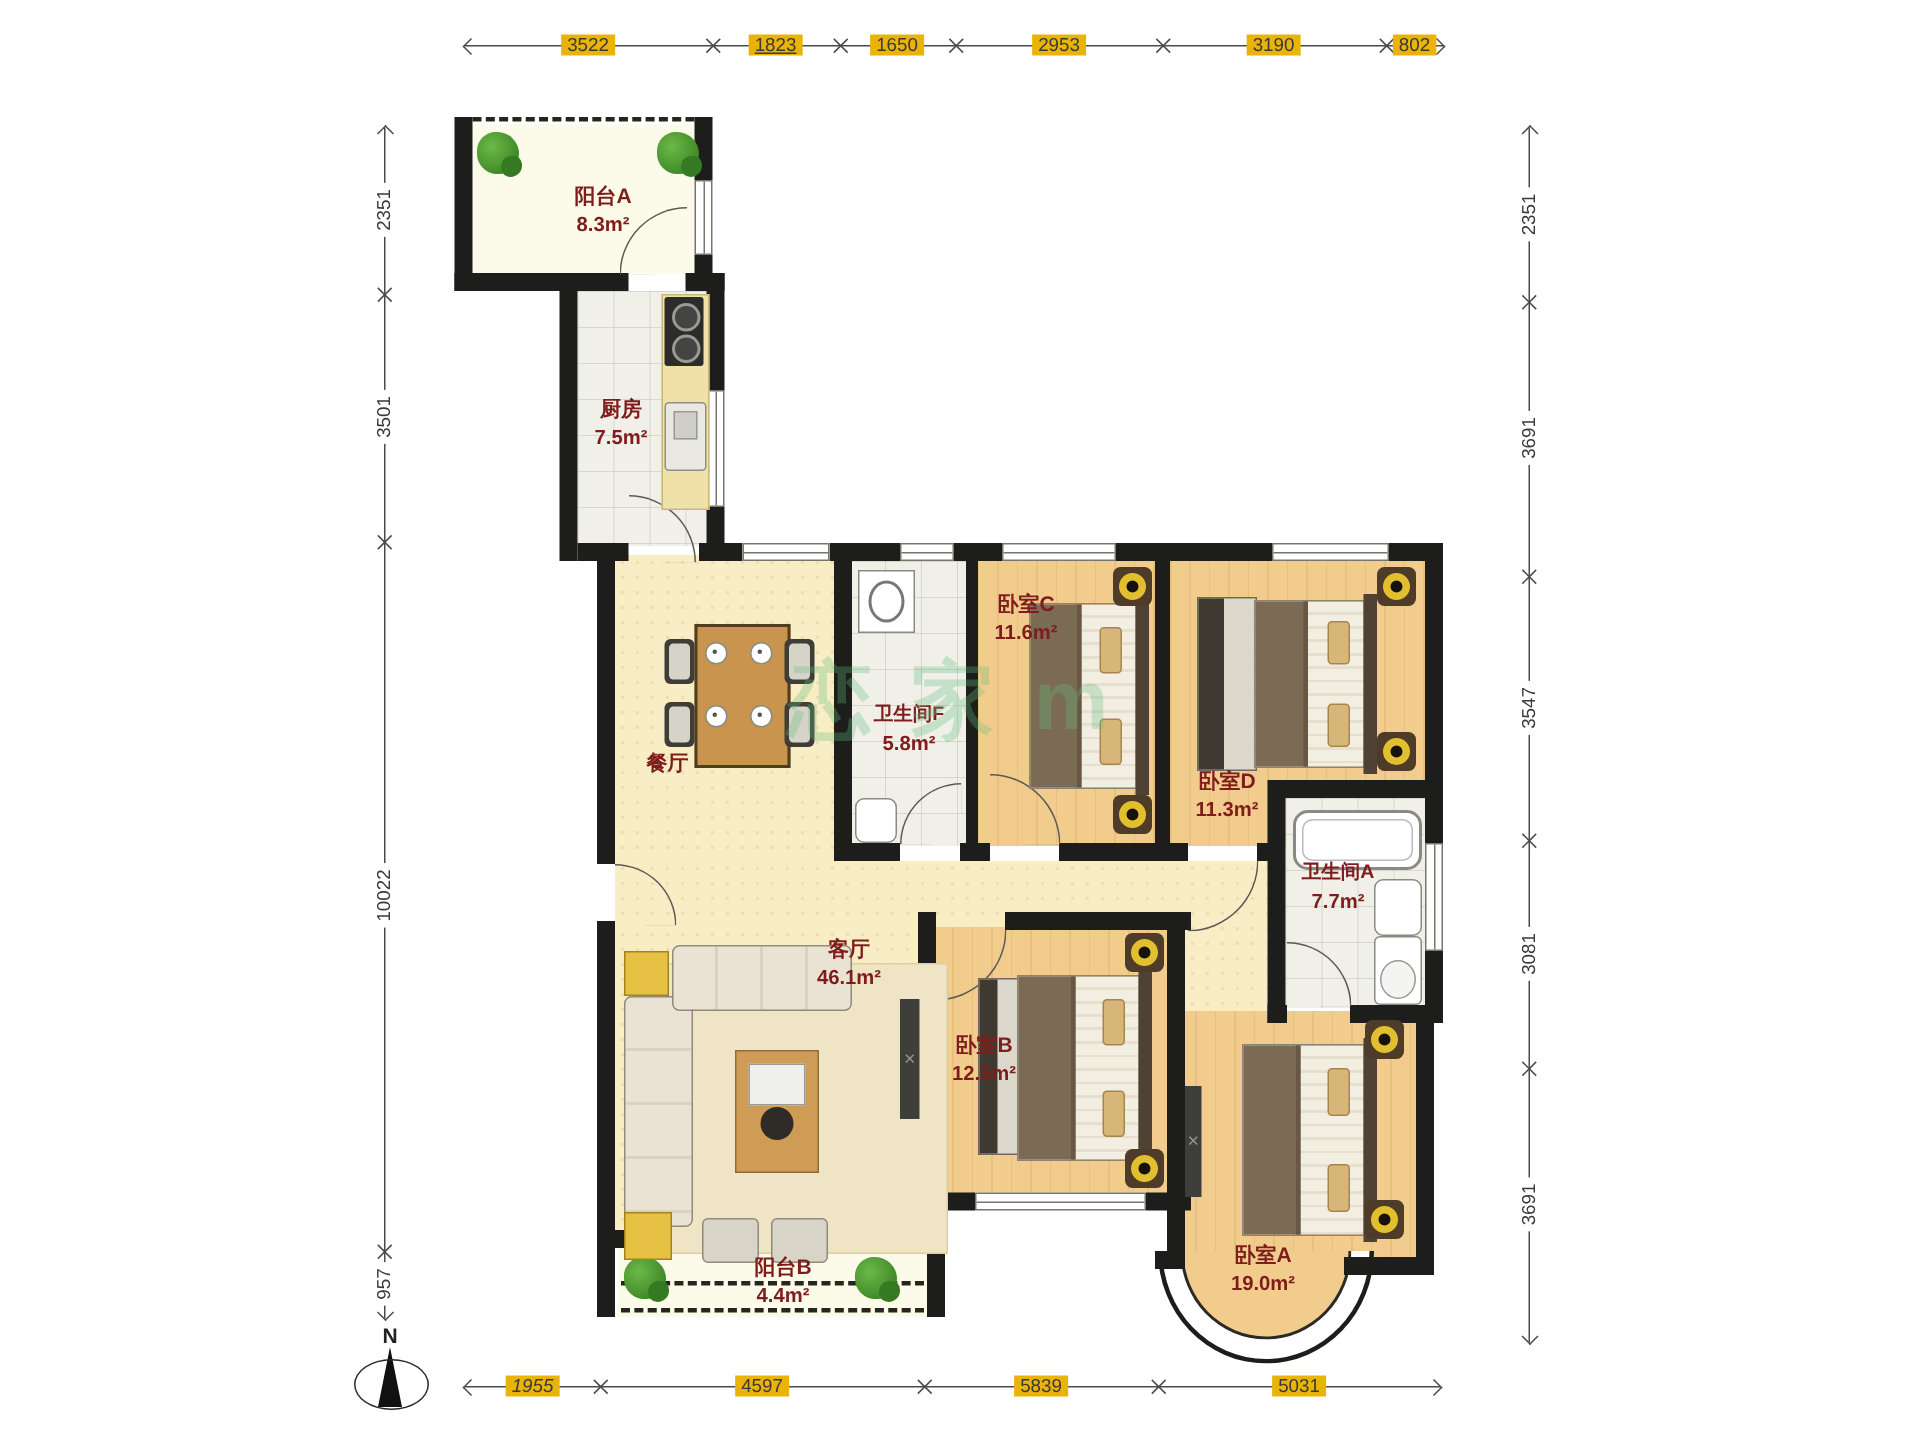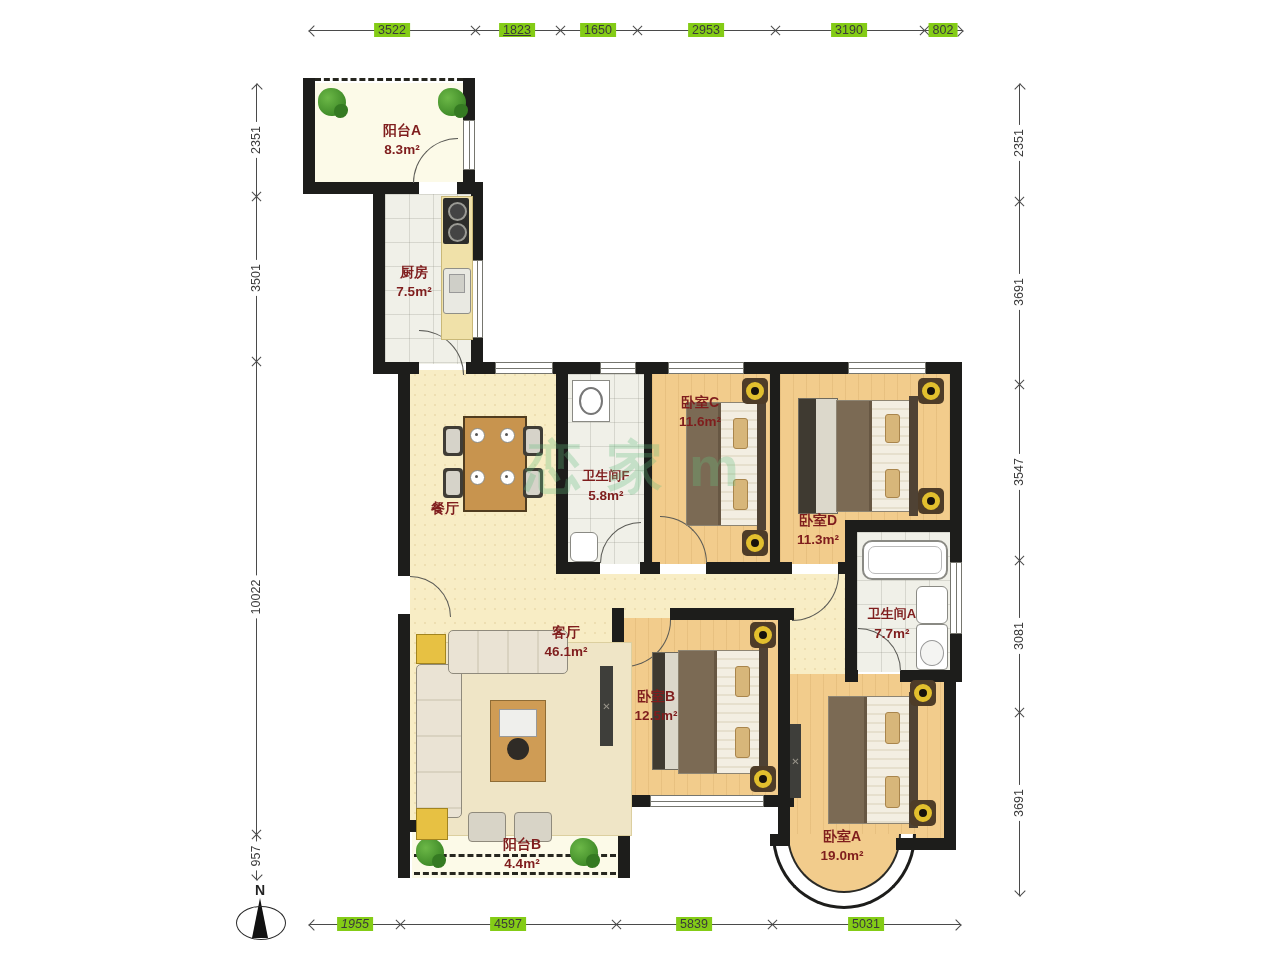--- a/index.html
+++ b/index.html
@@ -6,21 +6,21 @@
   #canvas{position:relative;width:1280px;height:960px;background:#fff;overflow:hidden;
           font-family:"Liberation Sans","DejaVu Sans",sans-serif;}
   
   .ruler{position:absolute;}
   .rline-h{position:absolute;left:0;right:0;top:6px;height:1px;background:#4a4a4a;}
   .rline-v{position:absolute;top:0;bottom:0;left:6px;width:1px;background:#4a4a4a;}
   .tick{position:absolute;width:13px;height:13px;}
   .tick::before,.tick::after{content:"";position:absolute;left:6px;top:0;width:1px;height:13px;background:#4a4a4a;}
   .tick::before{transform:rotate(45deg);} .tick::after{transform:rotate(-45deg);}
   .arr{position:absolute;width:7px;height:7px;border-left:1px solid #4a4a4a;border-bottom:1px solid #4a4a4a;}
-  .dlabelH{position:absolute;top:6px;transform:translate(-50%,-50%);background:#84cc16;padding:0 4px;
+  .dlabelH{position:absolute;top:6px;transform:translate(-50%,-50%);background:#eab308;padding:0 4px;
            font-size:12.5px;color:#3a3a3a;white-space:nowrap;text-align:right;}
   .dlabelV{position:absolute;left:6px;transform:translate(-50%,-50%) rotate(180deg);background:#fff;
            padding:4px 0;font-size:12.5px;color:#3a3a3a;writing-mode:vertical-rl;}
   
   .floor{position:absolute;}
   .wood{background:#f2cc8c;background-image:repeating-linear-gradient(90deg,rgba(140,90,20,.10) 0 1px,transparent 1px 13px);}
   .open{background:#f8edc5;background-image:radial-gradient(rgba(170,130,40,.13) 1px,transparent 1.4px);background-size:10px 10px;}
   .tilef{background:#f0f0e8;background-image:linear-gradient(rgba(150,150,140,.28) 1px,transparent 1px),linear-gradient(90deg,rgba(150,150,140,.28) 1px,transparent 1px);background-size:24px 24px;}
   .balc{background:#fcfae8;}
   .wall{position:absolute;background:#1d1d1b;}
@@ -326,29 +326,29 @@
       <div class="name">厨房</div>
         <div class="area">7.5m²</div>
     </div>
     <div class="rlabel" style="left:445px;top:498px;">
       <div class="name">餐厅</div>
     </div>
     <div class="rlabel" style="left:606px;top:466px;font-size:13px;">
       <div class="name">卫生间F</div>
         <div class="area">5.8m²</div>
     </div>
-    <div class="rlabel" style="left:700px;top:392px;">
+    <div class="rlabel" style="left:684px;top:392px;">
       <div class="name">卧室C</div>
         <div class="area">11.6m²</div>
     </div>
     <div class="rlabel" style="left:818px;top:510px;">
       <div class="name">卧室D</div>
         <div class="area">11.3m²</div>
     </div>
-    <div class="rlabel" style="left:892px;top:604px;font-size:13px;">
+    <div class="rlabel" style="left:892px;top:571px;font-size:13px;">
       <div class="name">卫生间A</div>
         <div class="area">7.7m²</div>
     </div>
     <div class="rlabel" style="left:566px;top:622px;">
       <div class="name">客厅</div>
         <div class="area">46.1m²</div>
     </div>
     <div class="rlabel" style="left:656px;top:686px;">
       <div class="name">卧室B</div>
         <div class="area">12.5m²</div>

